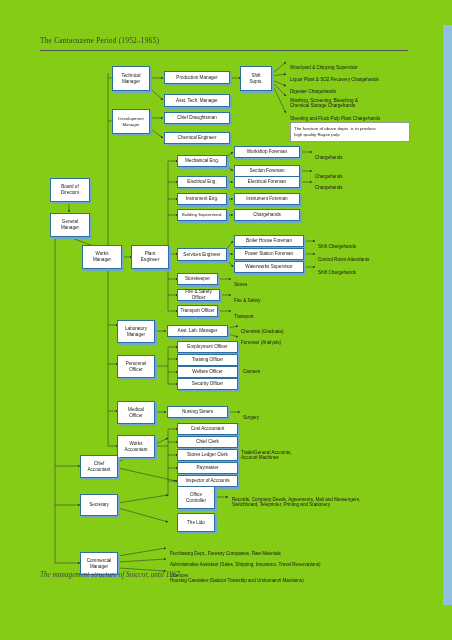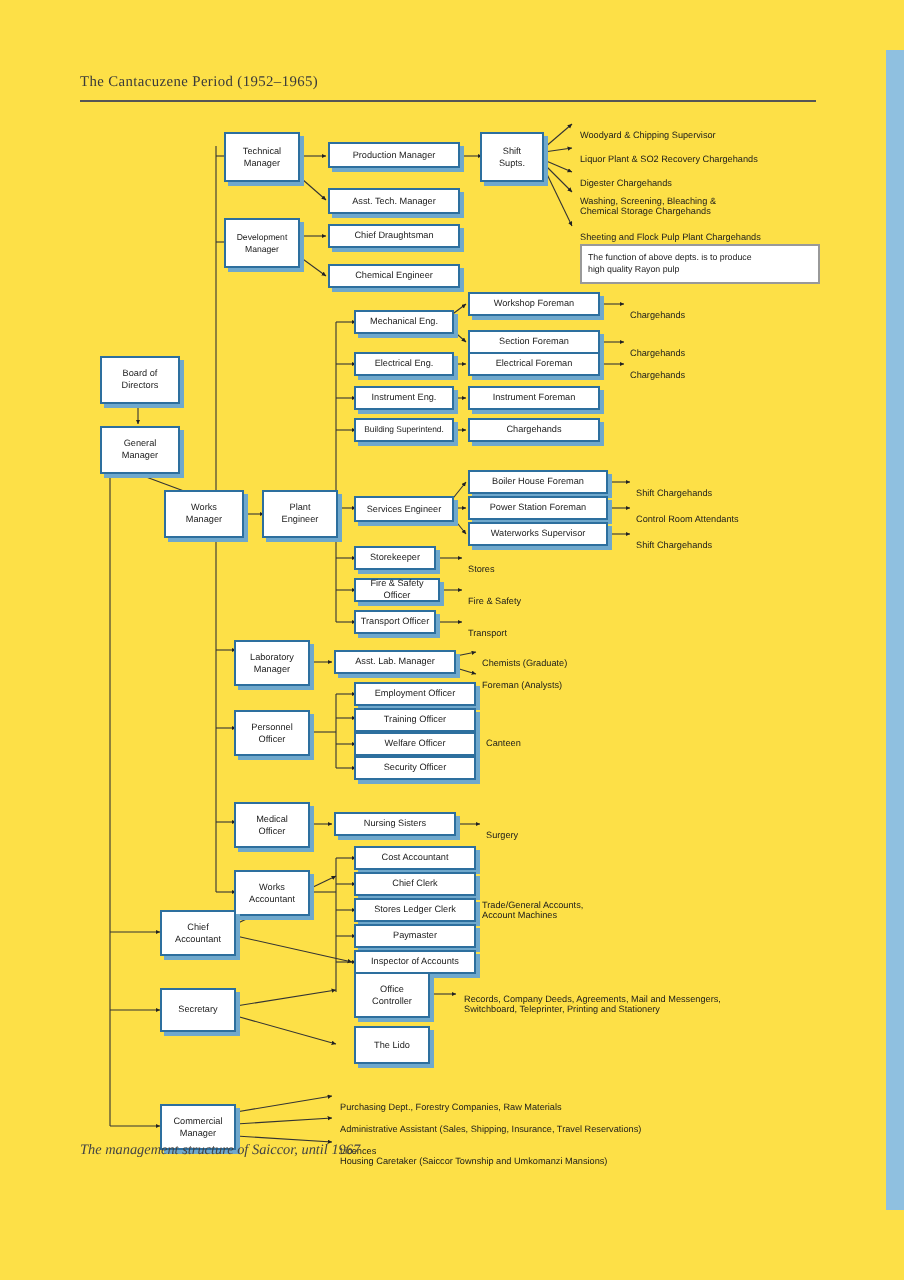--- a/index.html
+++ b/index.html
@@ -1,21 +1,21 @@
 <!DOCTYPE html>
 <html><head>
 <meta charset="utf-8">
 <style>
   html,body{margin:0;padding:0;}
   body{
     width:452px;height:640px;overflow:hidden;background:#ffffff;
     font-family:"Liberation Sans",sans-serif;
     position:relative;
   }
-  #page{position:absolute;inset:0;background:#fde047;}
+  #page{position:absolute;inset:0;background:#84cc16;}
 
   
   .edge-bar{position:absolute;right:0;top:25px;width:9px;height:580px;background:#8fc0e0;}
 
   
   .hdr{position:absolute;left:40px;top:36px;font-family:"Liberation Serif",serif;
        font-size:7.4px;color:#3a3a3a;letter-spacing:.2px;white-space:nowrap;}
   .hdr-rule{position:absolute;left:40px;top:50px;width:368px;height:1px;background:#555;}
 
   

